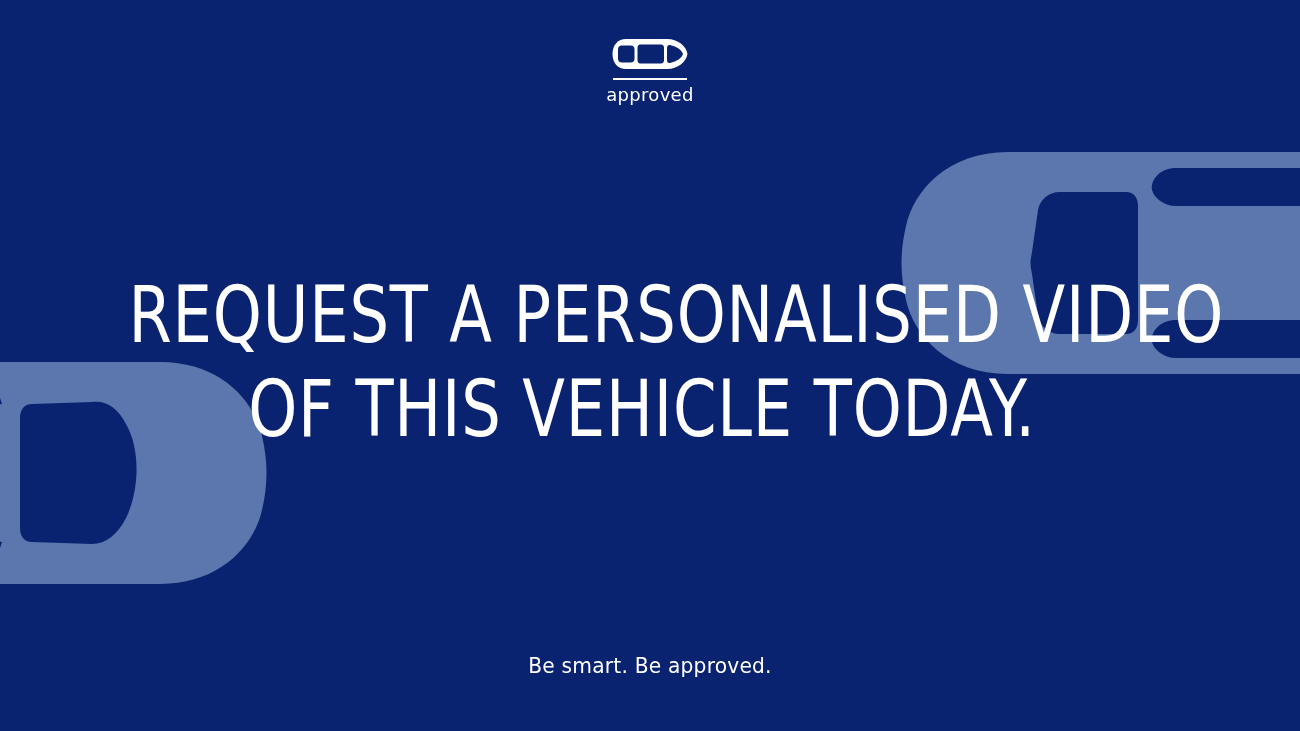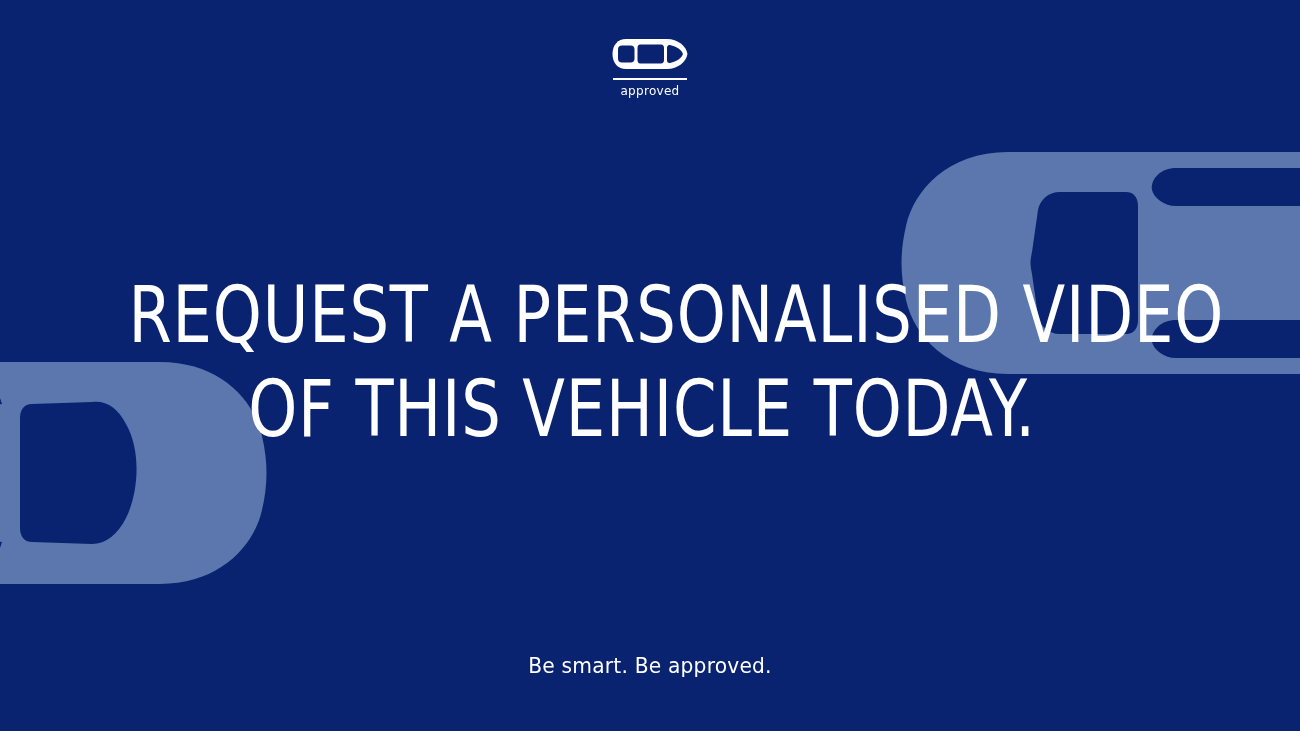--- a/index.html
+++ b/index.html
@@ -53,21 +53,21 @@
   }
   #brand-logo-rule {
     width: 74px;
     height: 2px;
     background: #ffffff;
     margin-top: 8px;
     margin-bottom: 5px;
   }
   #brand-logo-word {
     color: #ffffff;
-    font-size: 12px;
+    font-size: 18px;
     letter-spacing: 0.3px;
     font-family: "DejaVu Sans", sans-serif;
     line-height: 1.1;
   }
 
   
   #headline {
     position: absolute;
     left: 0;
     right: 16px;

